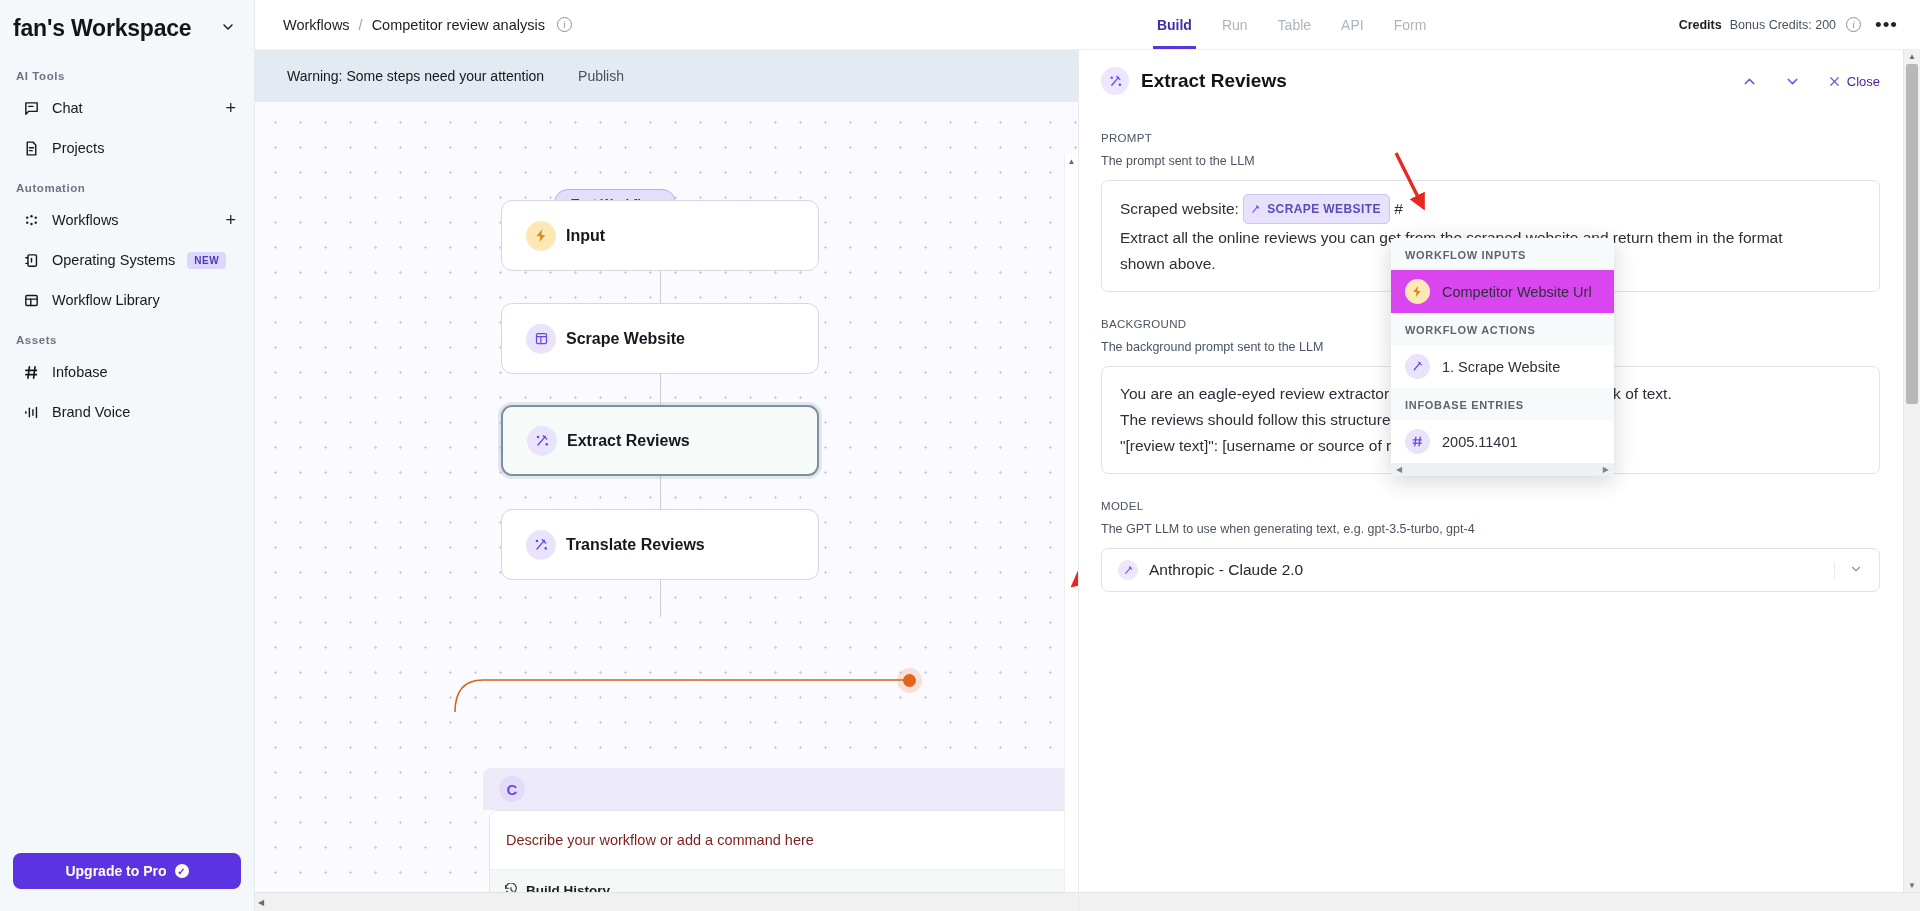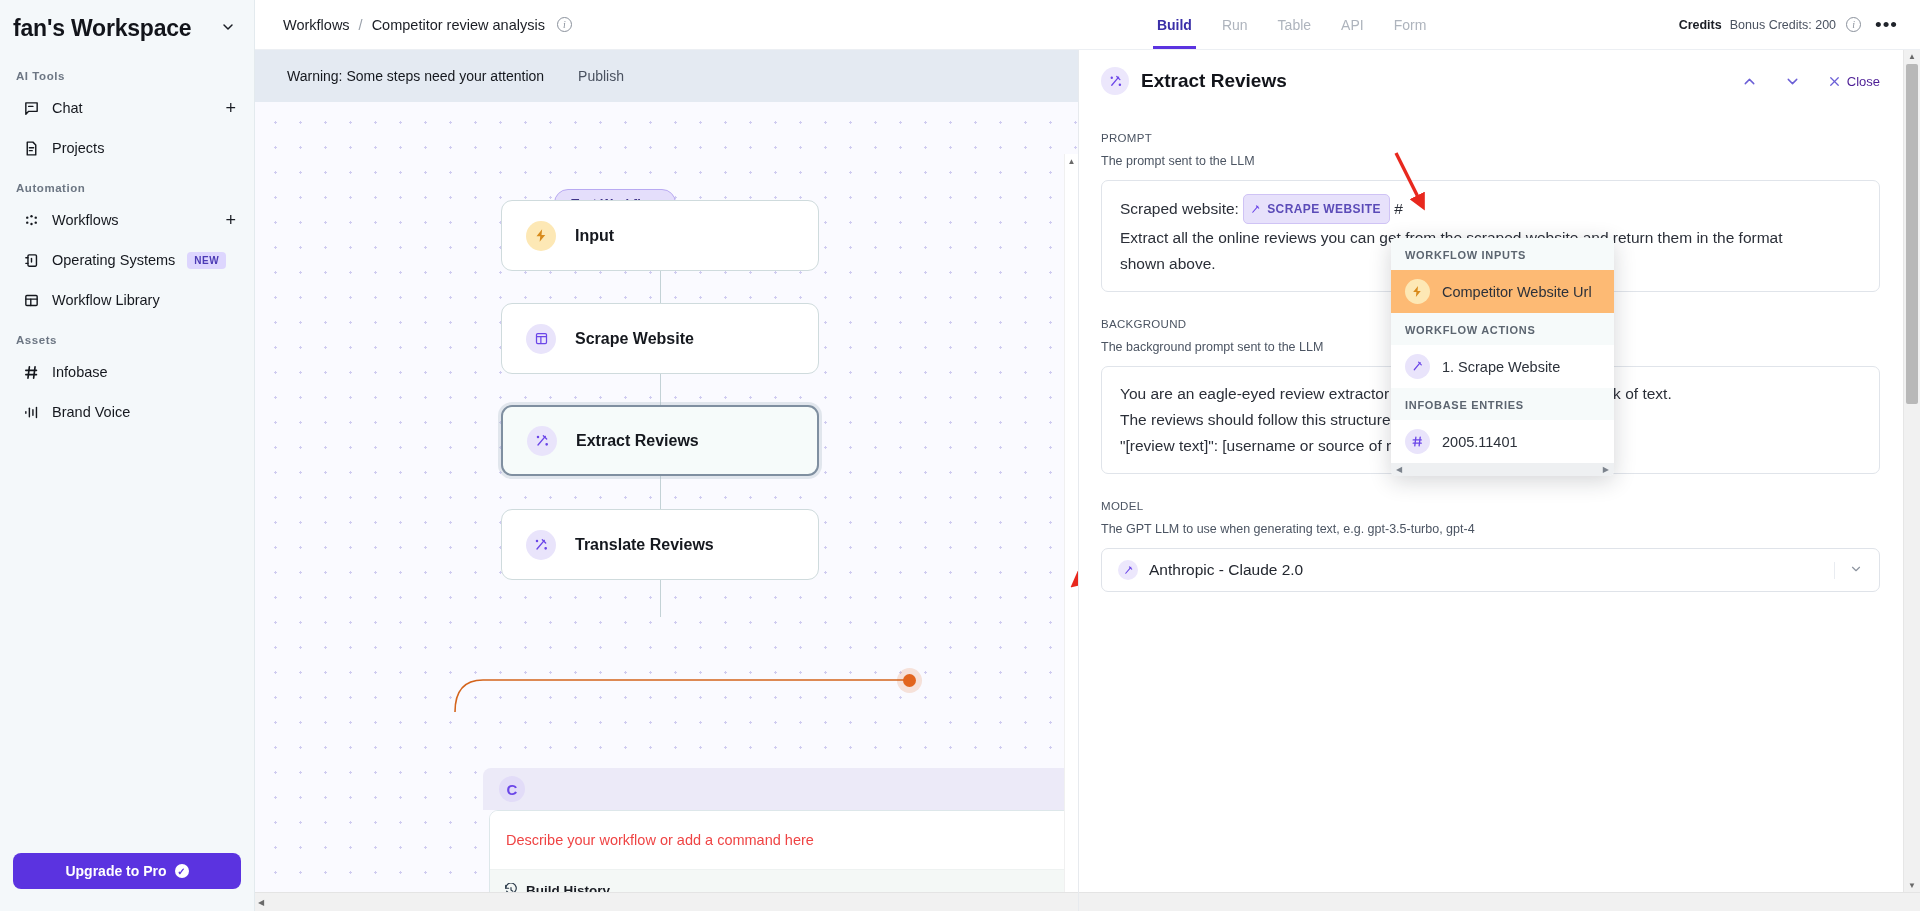--- a/index.html
+++ b/index.html
@@ -95,21 +95,21 @@
   }
   .test-wf {
     position: absolute; left: 299px; top: 58px; width: 122px; height: 28px;
     background: #e4defb; border: 1px solid #b9aaf2; border-radius: 14px;
     display: flex; align-items: center; justify-content: center;
     font-size: 13px; font-weight: 700; color: #3f3388; cursor: pointer; margin-top: 29px;
   }
   .node {
     position: absolute; left: 246px; width: 318px; height: 71px;
     background: #fff; border: 1px solid #cfdbdd; border-radius: 11px;
-    display: flex; align-items: center; padding-left: 24px; gap: 19px; cursor: pointer; text-align: center;
+    display: flex; align-items: center; padding-left: 24px; gap: 10px; cursor: pointer; text-align: center;
   }
   .node.selected {
     background: #f6fbfa; border: 2px solid #7f8fa0;
     box-shadow: 0 0 0 3px rgba(170,185,195,.3);
   }
   .node-ico {
     width: 30px; height: 30px; border-radius: 50%; display: flex;
     align-items: center; justify-content: center; flex: 0 0 30px;
   }
   .ico-amber { background: #fde8b5; color: #d88a1b; }
@@ -133,21 +133,21 @@
     color: #6b46e8; font-weight: 700; font-size: 15px;
     display: flex; align-items: center; justify-content: center;
   }
   .chat-x { margin-left: auto; font-size: 15px; color: #24262c; cursor: pointer; font-weight: 500; }
   .chat-body {
     width: 625px; margin-left: 6px; background: #fff; border: 1px solid #dde7ea;
     border-radius: 9px; overflow: hidden;
   }
   .chat-input {
     height: 58px; display: flex; align-items: center; padding: 0 16px;
-    font-size: 14.5px; color: #ef4444; background: #fff;
+    font-size: 14.5px; color: #7f1d1d; background: #fff;
   }
   .chat-foot {
     height: 41px; background: #f4f8f6; display: flex; align-items: center;
     padding: 0 14px; gap: 8px; border-top: 1px solid #eef2f1;
   }
   .bh-label { font-size: 13.5px; font-weight: 700; color: #1a1d24; }
   .send-btn {
     margin-left: auto; width: 24px; height: 24px; border-radius: 50%;
     background: #dbe7ef; color: #fff; display: flex; align-items: center;
     justify-content: center; font-size: 11px; cursor: pointer;
@@ -205,21 +205,21 @@
     background: #fff; border-radius: 5px; box-shadow: 0 5px 22px rgba(25,30,45,.19);
     z-index: 40; overflow: hidden;
   }
   .mention::before {
     content: ""; position: absolute; left: 7px; top: -9px; border-left: 9px solid transparent;
     border-right: 9px solid transparent; border-bottom: 9px solid #1d2027;
   }
   .m-group { font-size: 11px; font-weight: 700; color: #5c6570; letter-spacing: .7px;
     padding: 11px 14px 9px; background: #f6fafa; }
   .m-item { display: flex; align-items: center; gap: 12px; padding: 9px 14px; cursor: pointer; }
-  .m-item.hl { background: #fdba74; }
+  .m-item.hl { background: #d946ef; }
   .m-ico { width: 25px; height: 25px; border-radius: 50%; display: flex; align-items: center;
     justify-content: center; flex: 0 0 25px; }
   .m-label { font-size: 14.5px; color: #2c313a; }
   .m-scroll { height: 13px; background: #eef0f2; display: flex; align-items: center;
     justify-content: space-between; padding: 0 5px; color: #7c838d; font-size: 8px; }
 
   
   .vscroll-rp { position: absolute; right: 0; top: 0; bottom: 19px; width: 17px; background: #f1f1f1;
     border-left: 1px solid #e6e6e6; z-index: 12; display: flex; flex-direction: column;
     align-items: center; justify-content: space-between; padding: 2px 0; }

